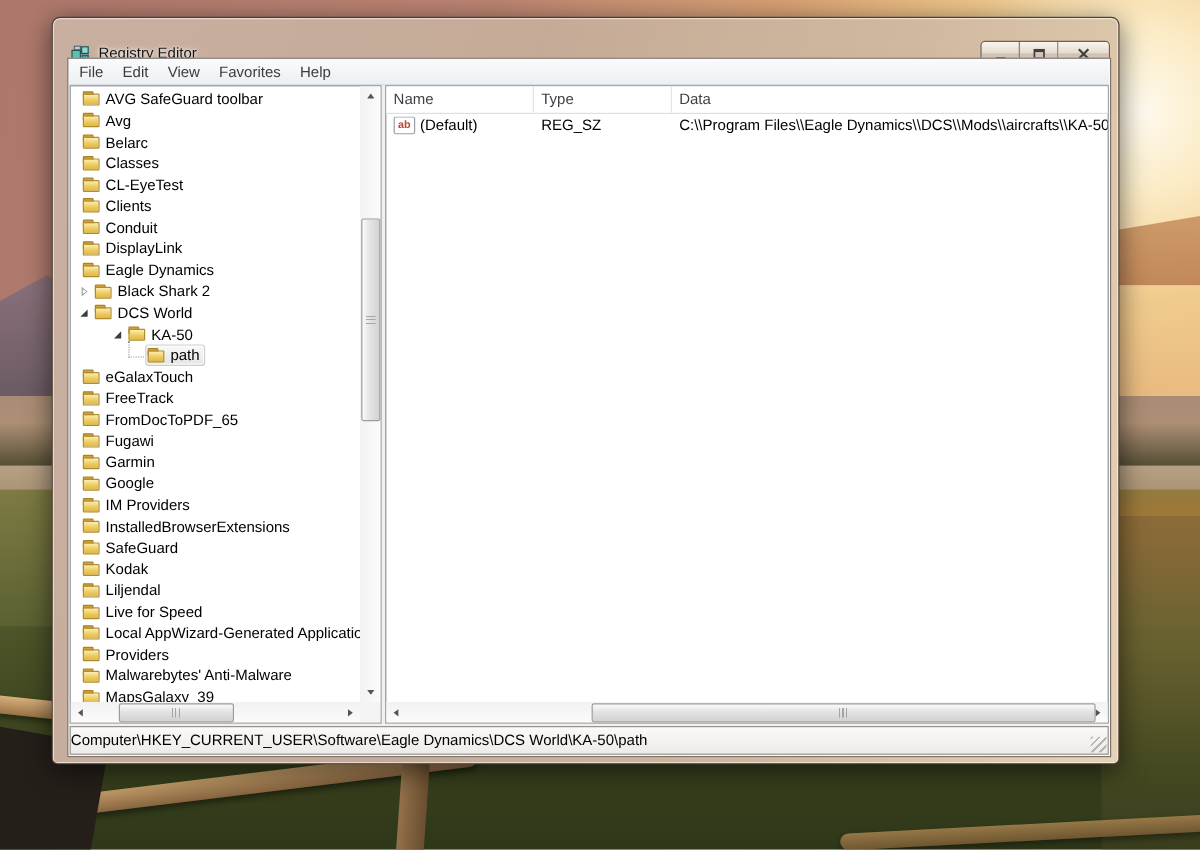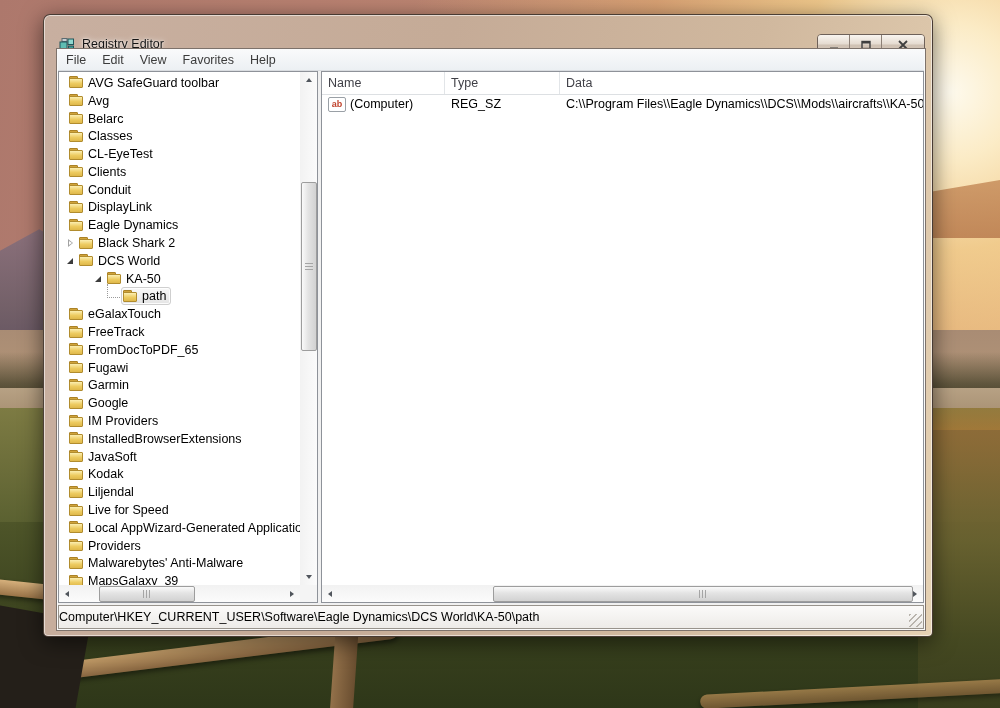--- a/index.html
+++ b/index.html
@@ -318,21 +318,21 @@
           </div>
           <div class="tree-row" style="padding-left: 8px;">
             <span class="tree-label-box">
               <span class="folder"></span>
               <span>InstalledBrowserExtensions</span>
             </span>
           </div>
           <div class="tree-row" style="padding-left: 8px;">
             <span class="tree-label-box">
               <span class="folder"></span>
-              <span>JavaSoft</span>
+              <span>SafeGuard</span>
             </span>
           </div>
           <div class="tree-row" style="padding-left: 8px;">
             <span class="tree-label-box">
               <span class="folder"></span>
               <span>Kodak</span>
             </span>
           </div>
           <div class="tree-row" style="padding-left: 8px;">
             <span class="tree-label-box">
@@ -396,21 +396,21 @@
     <div id="right-pane">
       <div id="list-header">
           <div class="hcell" style="width: 123px;">Name</div>
           <div class="hcell" style="width: 115px;">Type</div>
           <div class="hcell" style="flex: 1 1 0%; border-right: none;">Data</div>
         </div>
       <div id="list-body">
           <div class="list-row">
             <div class="lcell" style="width: 123px;">
               <span class="reg-ab">ab</span>
-              <span>(Computer)</span>
+              <span>(Default)</span>
             </div>
             <div class="lcell" style="width: 115px;">REG_SZ</div>
             <div class="lcell" style="flex: 1 1 0%;">C:\\Program Files\\Eagle Dynamics\\DCS\\Mods\\aircrafts\\KA-50</div>
           </div>
         </div>
       <div class="sb sb-h" style="left:0;right:0;">
         <div class="sb-btn" style="left:0;height:17px;width:16px;">
             <span class="tri-left"></span>
           </div>
         <div class="sb-btn" style="right:0;height:17px;width:16px;">

